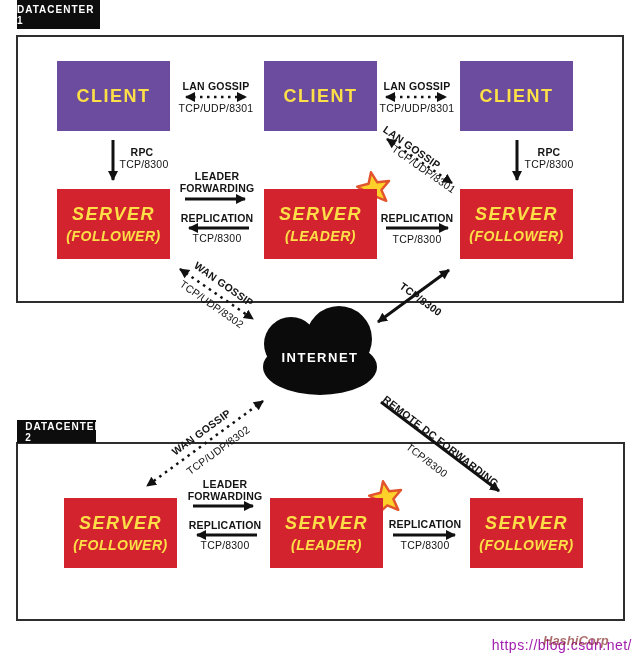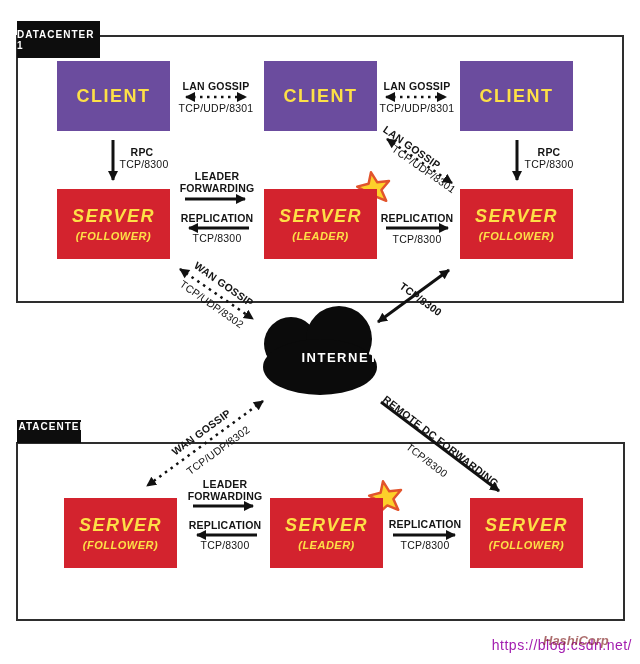--- a/index.html
+++ b/index.html
@@ -8,32 +8,32 @@
   .stage svg{position:absolute;left:0;top:0;}
 
   .dc-tag{position:absolute;background:var(--black);color:#fff;display:flex;align-items:center;
           justify-content:center;font-size:10px;font-weight:bold;letter-spacing:1px;z-index:3;}
 
   .box{position:absolute;display:flex;flex-direction:column;align-items:center;justify-content:center;
        color:#fde047;z-index:2;}
   .client{background:var(--client);}
   .server{background:var(--server);font-style:italic;}
   .box .title{font-size:18px;font-weight:bold;letter-spacing:1.5px;line-height:1;}
-  .box .role{font-size:11px;font-weight:bold;letter-spacing:0.5px;margin-top:6px;line-height:1;}
+  .box .role{font-size:14px;font-weight:bold;letter-spacing:0.5px;margin-top:6px;line-height:1;}
 
   .edge-label{position:absolute;transform:translate(-50%,-50%);white-space:nowrap;color:#141414;
               font-size:10.5px;font-weight:bold;letter-spacing:0.2px;z-index:2;}
   .edge-label.port{font-weight:normal;font-size:10.5px;}
   .rot35{transform:translate(-50%,-50%) rotate(35deg);}
   .rot36{transform:translate(-50%,-50%) rotate(36deg);}
   .rot37{transform:translate(-50%,-50%) rotate(37.5deg);}
   .rotm36{transform:translate(-50%,-50%) rotate(-36deg);}
 
   .internet-label{position:absolute;transform:translate(-50%,-50%);color:#fff;font-size:13px;
-                  font-weight:bold;letter-spacing:1.5px;z-index:2;margin-left:20px;}
+                  font-weight:bold;letter-spacing:1.5px;z-index:2;}
 
   .watermark{position:absolute;left:0;top:637px;width:632px;text-align:right;color:#a21caf;
              font-size:14px;letter-spacing:0.5px;z-index:1;}
   .wm-logo{position:absolute;left:543px;top:633px;color:#7f1d1d;opacity:0.65;font-size:13px;
            font-weight:bold;font-style:italic;z-index:1;}
 </style>
 </head>
 <body>
 
 <div class="stage">
@@ -80,24 +80,24 @@
     <g fill="#0b0b0b">
       <circle cx="291" cy="344" r="27"></circle>
       <circle cx="339" cy="339" r="33"></circle>
       <ellipse cx="320" cy="367" rx="57" ry="28"></ellipse>
     </g>
 
     <use href="#star" transform="translate(374,189)" fill="#fdd02a" stroke="#e2542c" stroke-width="2.5" stroke-linejoin="round"></use>
     <use href="#star" transform="translate(386,498)" fill="#fdd02a" stroke="#e2542c" stroke-width="2.5" stroke-linejoin="round"></use>
   </svg>
 
-  <div class="dc-tag" style="left:17px;top:21px;width:83px;height:37px;">
+  <div class="dc-tag" style="left:17px;top:0;width:83px;height:29px;">
     <span>DATACENTER 1</span>
   </div>
-  <div class="dc-tag" style="left:17px;top:420px;width:64px;height:23px;">
+  <div class="dc-tag" style="left:17px;top:420px;width:64px;height:23px;padding-left:15px;">
     <span>DATACENTER 2</span>
   </div>
 
   <div class="box client" style="left:57px;top:61px;width:113px;height:70px;">
     <div class="title">CLIENT</div>
   </div>
   <div class="box client" style="left:264px;top:61px;width:113px;height:70px;">
     <div class="title">CLIENT</div>
   </div>
   <div class="box client" style="left:460px;top:61px;width:113px;height:70px;">

